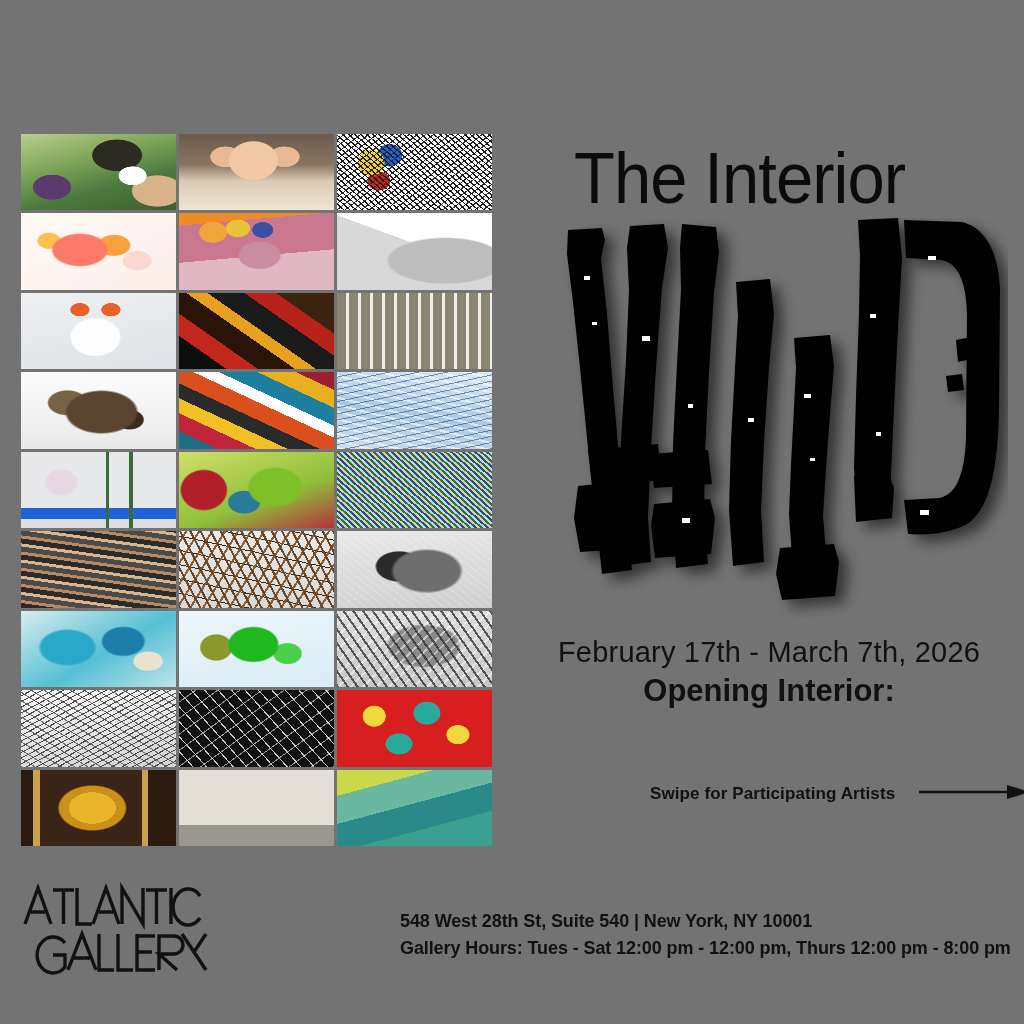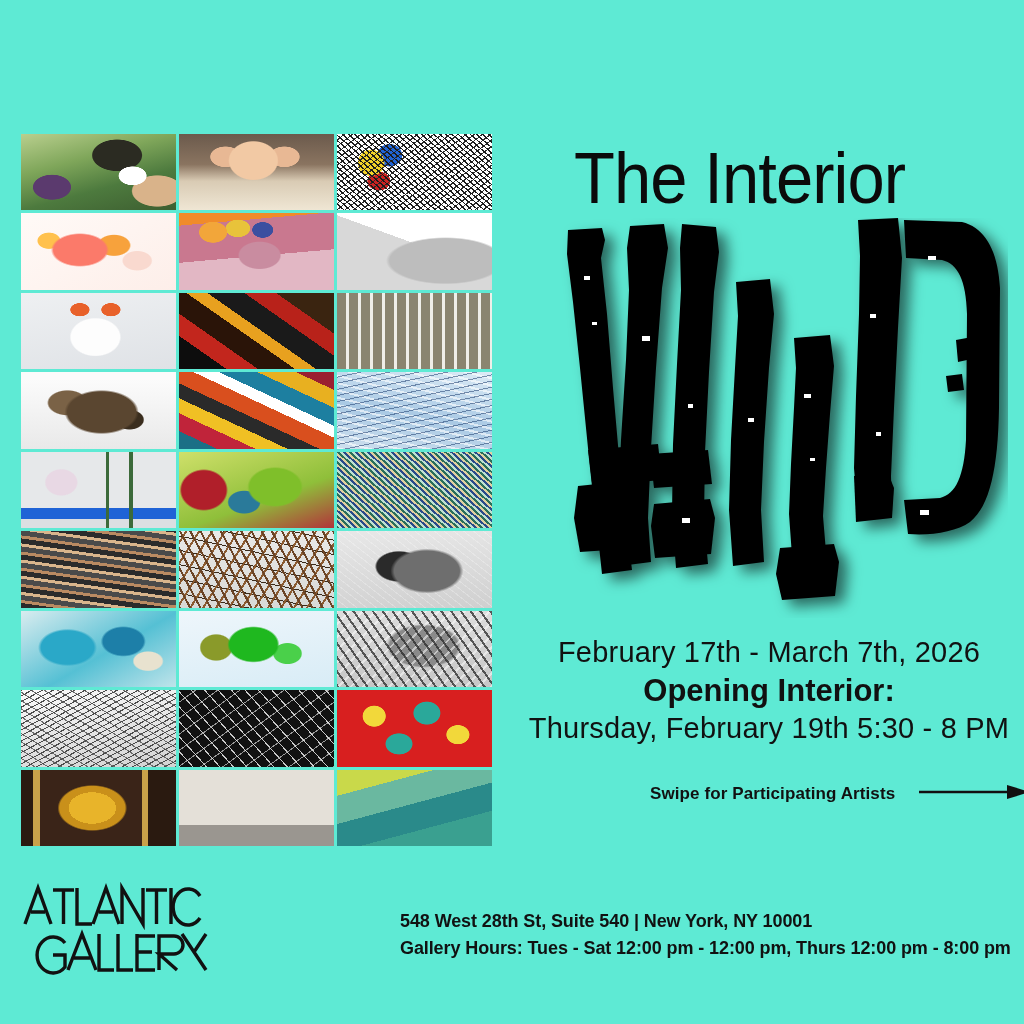--- a/index.html
+++ b/index.html
@@ -3,21 +3,21 @@
 <meta charset="utf-8">
 <style>
   html,body{margin:0;padding:0;}
   body{
     width:1024px;height:1024px;
     background:#ffffff;
     font-family:"Liberation Sans", sans-serif;
     overflow:hidden;
     position:relative;
   }
-  .poster{position:absolute;inset:0;background:#5eead4;}
+  .poster{position:absolute;inset:0;background:#737373;}
 
   
   .grid{
     position:absolute;
     left:21px;top:134px;
     width:471px;height:712px;
     display:grid;
     grid-template-columns:repeat(3,1fr);
     grid-template-rows:repeat(9,1fr);
     gap:3px;
@@ -349,21 +349,20 @@
           <rect x="370" y="38" width="8" height="4"></rect>
           <rect x="362" y="292" width="9" height="5"></rect>
           <rect x="124" y="300" width="8" height="5"></rect>
         </g>
       </svg>
     </div>
 
     <div class="dates">
       <div class="line1">February 17th - March 7th, 2026</div>
       <div class="line2">Opening Interior:</div>
-      <div class="line3">Thursday, February 19th 5:30 - 8 PM</div>
     </div>
 
     <div class="swipe">
       <span class="txt">Swipe for Participating Artists</span>
       <span class="arrow">
         <svg width="112" height="16" viewBox="0 0 112 16" xmlns="http://www.w3.org/2000/svg">
           <line x1="0" y1="8" x2="92" y2="8" stroke="#111" stroke-width="2.6"></line>
           <polygon points="88,1 111,8 88,15" fill="#111"></polygon>
         </svg>
       </span>

